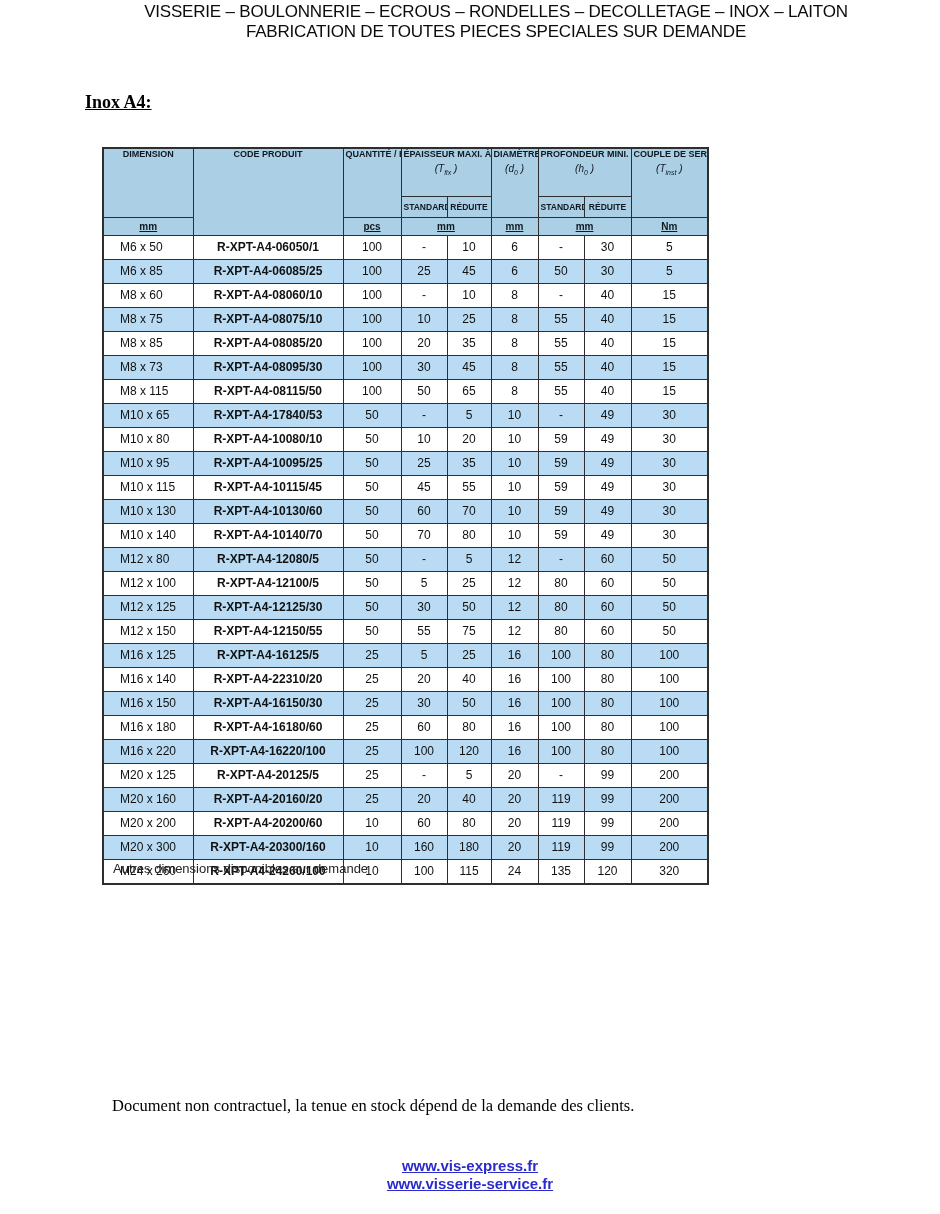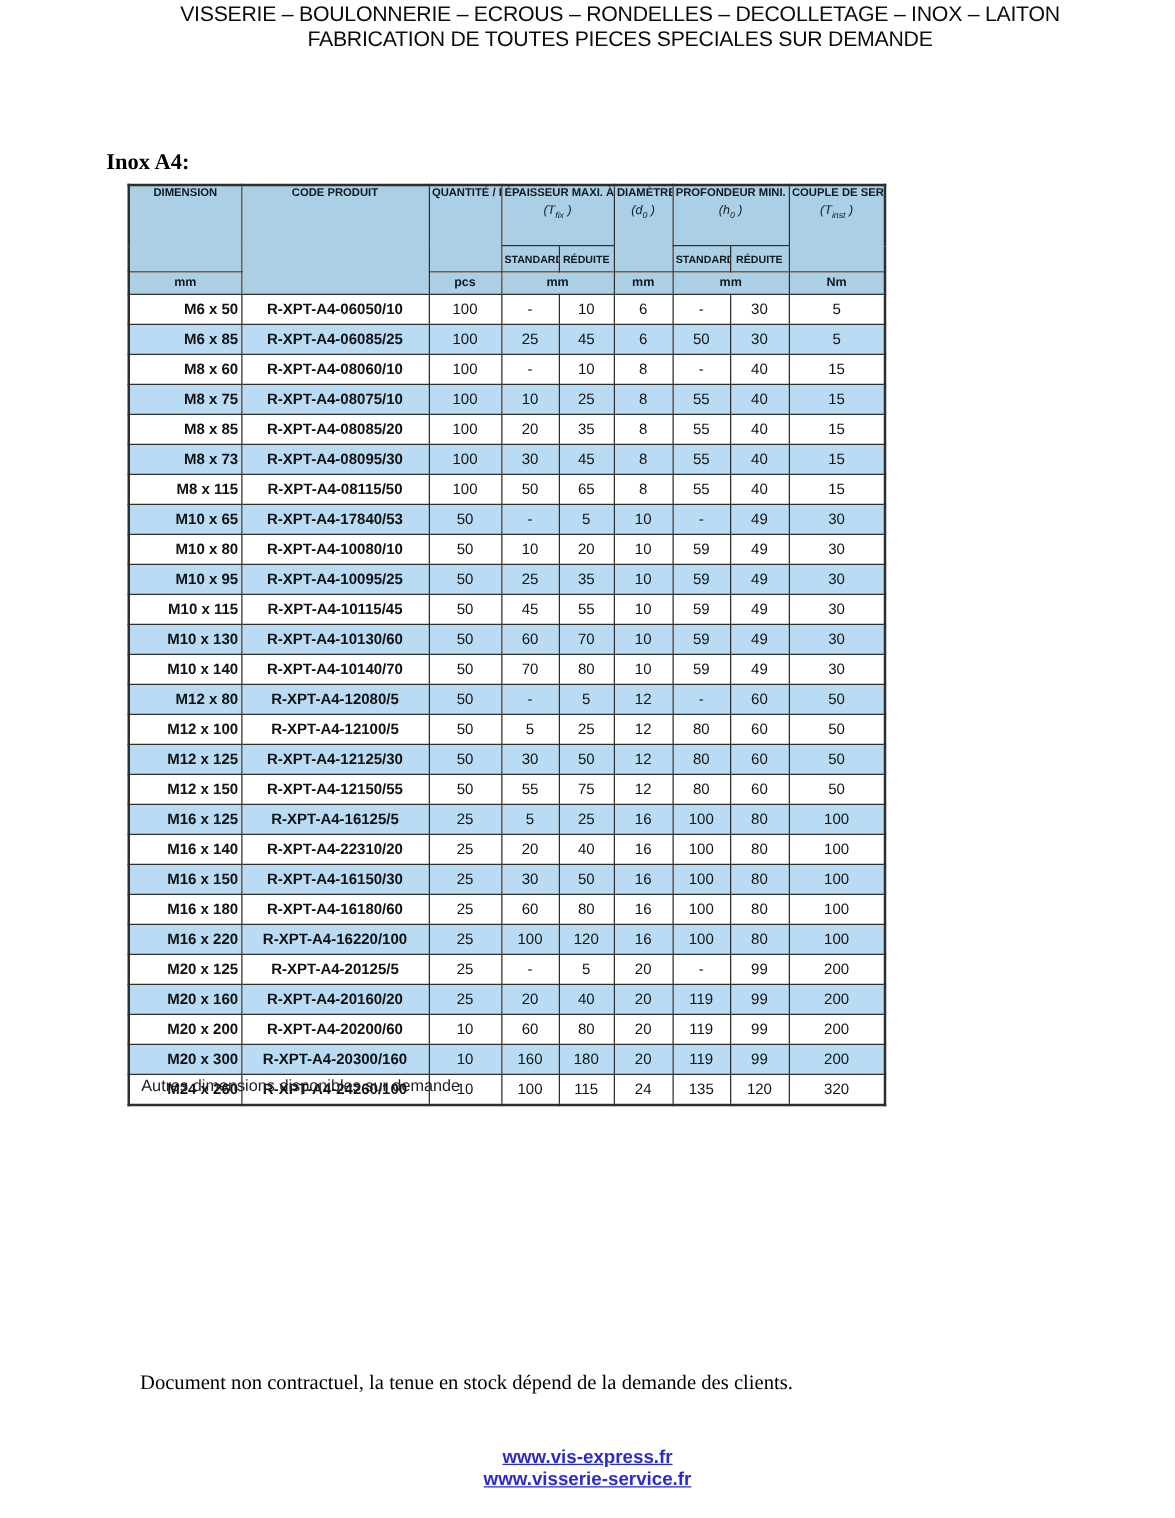--- a/index.html
+++ b/index.html
@@ -23,22 +23,22 @@
     font-size:17px;
     letter-spacing:-0.2px;
     color:#0b0b0b;
     line-height:20px;
     margin-left:26px;
   }
   .section-title{
     position:absolute;left:85px;top:92px;
     font-family:"Liberation Serif",serif;
     font-size:18px;font-weight:bold;
+    text-decoration:underline;
     color:#000;
-    margin-top:27px;
   }
   .table-wrap{position:absolute;left:90px;top:147px;}
   table.spec{
     border-collapse:collapse;
     table-layout:fixed;
     width:605px;
     margin-left:12px;
   }
   table.spec th,table.spec td{
     border:1px solid var(--border);
@@ -49,34 +49,34 @@
   table.spec{border:2px solid var(--border);}
   thead th{
     background:var(--header-bg);
     font-weight:bold;
     color:#101820;
     white-space:normal;
     line-height:11px;
   }
   .h-main{font-size:9px;}
   .h-sub{font-size:8.5px;height:20px;}
-  .h-unit{font-size:10px;height:17px;}
+  .h-unit{font-size:10px;height:17px;text-decoration:underline;}
   .h-sym{font-style:italic;font-size:10px;font-weight:normal;display:block;margin-top:3px;}
   .h-sym sub{font-size:7px;}
   th.r1{height:47px;vertical-align:top;padding-top:5px;}
   th.span2{vertical-align:top;padding-top:5px;}
   tbody td{
     height:23px;
     font-size:12px;
     text-align:center;
     background:#fff;
     line-height:23px;
   }
   tbody tr.alt td{background:var(--row-alt-bg);}
-  tbody td.dim{text-align:right;padding-left:1px;font-weight:bold;}
+  tbody td.dim{text-align:left;padding-left:16px;}
   tbody td.code{font-weight:bold;}
   .table-note{
     position:absolute;left:113px;top:861px;
     font-size:13px;color:#222;
   }
   .footer-note{
     position:absolute;left:84px;top:1096px;
     font-family:"Liberation Serif",serif;
     font-size:16.5px;color:#000;margin-left:28px;
   }
@@ -150,21 +150,21 @@
           <th class="h-unit">pcs</th>
           <th class="h-unit" colspan="2">mm</th>
           <th class="h-unit">mm</th>
           <th class="h-unit" colspan="2">mm</th>
           <th class="h-unit">Nm</th>
         </tr>
       </thead>
       <tbody>
           <tr>
             <td class="dim">M6 x 50</td>
-            <td class="code">R-XPT-A4-06050/10</td>
+            <td class="code">R-XPT-A4-06050/1</td>
             <td>100</td>
             <td>-</td>
             <td>10</td>
             <td>6</td>
             <td>-</td>
             <td>30</td>
             <td>5</td>
           </tr>
           <tr class="alt">
             <td class="dim">M6 x 85</td>

